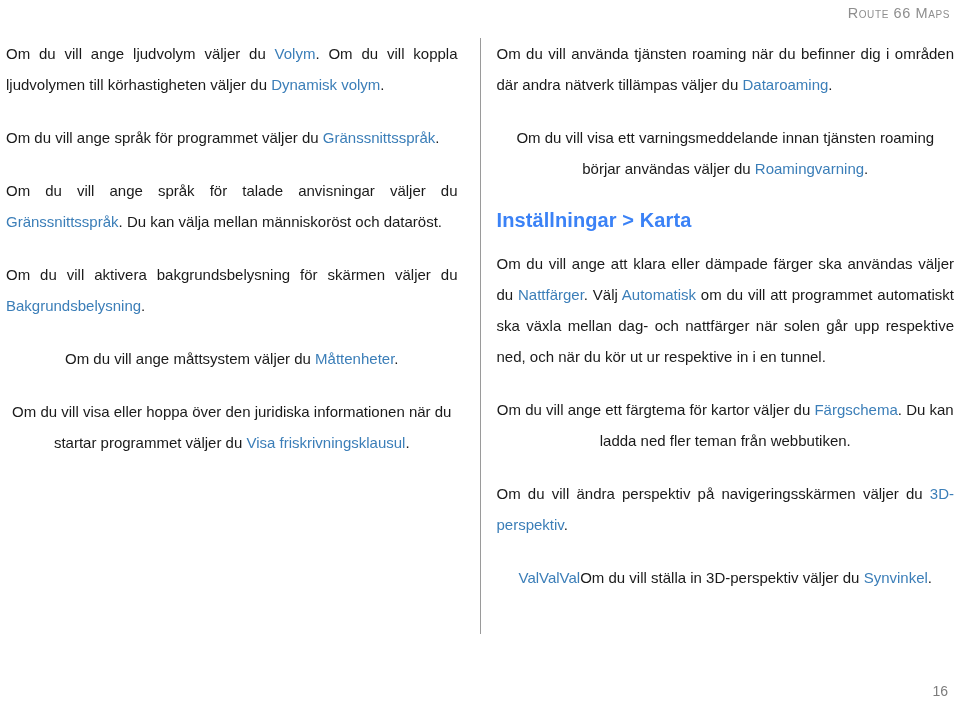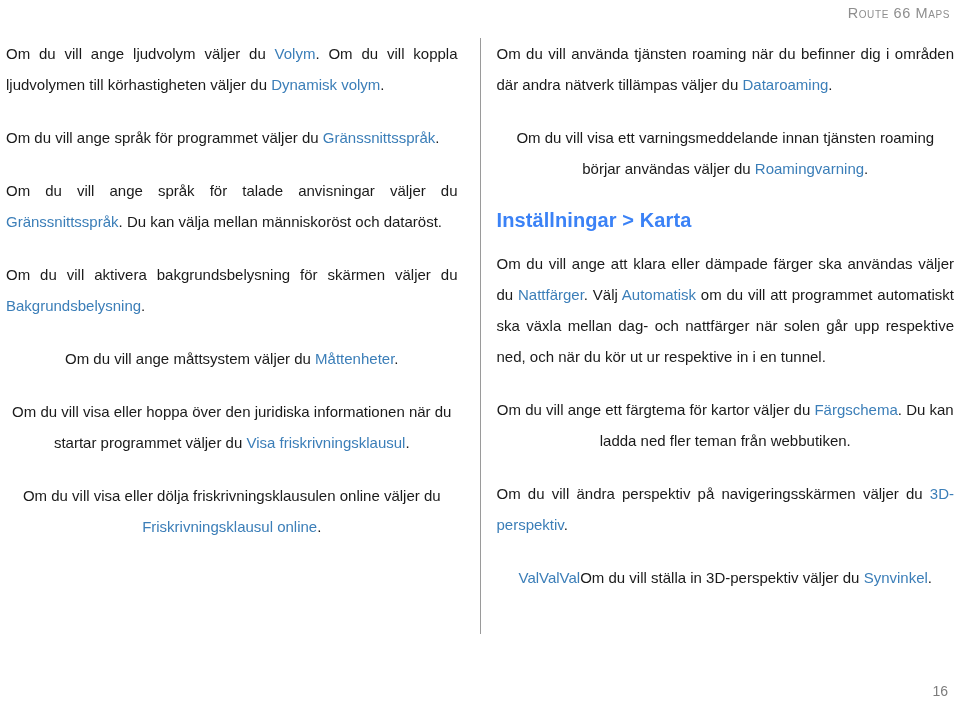--- a/index.html
+++ b/index.html
@@ -114,21 +114,20 @@
 
 <div class="columns">
 
   <div class="col col-left">
       <p class="para"><span>Om du vill ange ljudvolym väljer du </span><span class="lnk">Volym</span><span>. Om du vill koppla ljudvolymen till körhastigheten väljer du </span><span class="lnk">Dynamisk volym</span><span>.</span></p>
       <p class="para"><span>Om du vill ange språk för programmet väljer du </span><span class="lnk">Gränssnittsspråk</span><span>.</span></p>
       <p class="para"><span>Om du vill ange språk för talade anvisningar väljer du </span><span class="lnk">Gränssnittsspråk</span><span>. Du kan välja mellan människoröst och dataröst.</span></p>
       <p class="para"><span>Om du vill aktivera bakgrundsbelysning för skärmen väljer du </span><span class="lnk">Bakgrundsbelysning</span><span>.</span></p>
       <p class="para left"><span>Om du vill ange måttsystem väljer du </span><span class="lnk">Måttenheter</span><span>.</span></p>
       <p class="para left"><span>Om du vill visa eller hoppa över den juridiska informationen när du startar programmet väljer du </span><span class="lnk">Visa friskrivningsklausul</span><span>.</span></p>
-      <p class="para left"><span>Om du vill visa eller dölja friskrivningsklausulen online väljer du </span><span class="lnk">Friskrivningsklausul online</span><span>.</span></p>
     </div>
 
   <div class="col-divider"></div>
 
   <div class="col col-right">
 
     <div>
         <p class="para"><span>Om du vill använda tjänsten roaming när du befinner dig i områden där andra nätverk tillämpas väljer du </span><span class="lnk">Dataroaming</span><span>.</span></p>
         <p class="para left"><span>Om du vill visa ett varningsmeddelande innan tjänsten roaming börjar användas väljer du </span><span class="lnk">Roamingvarning</span><span>.</span></p>
       </div>

